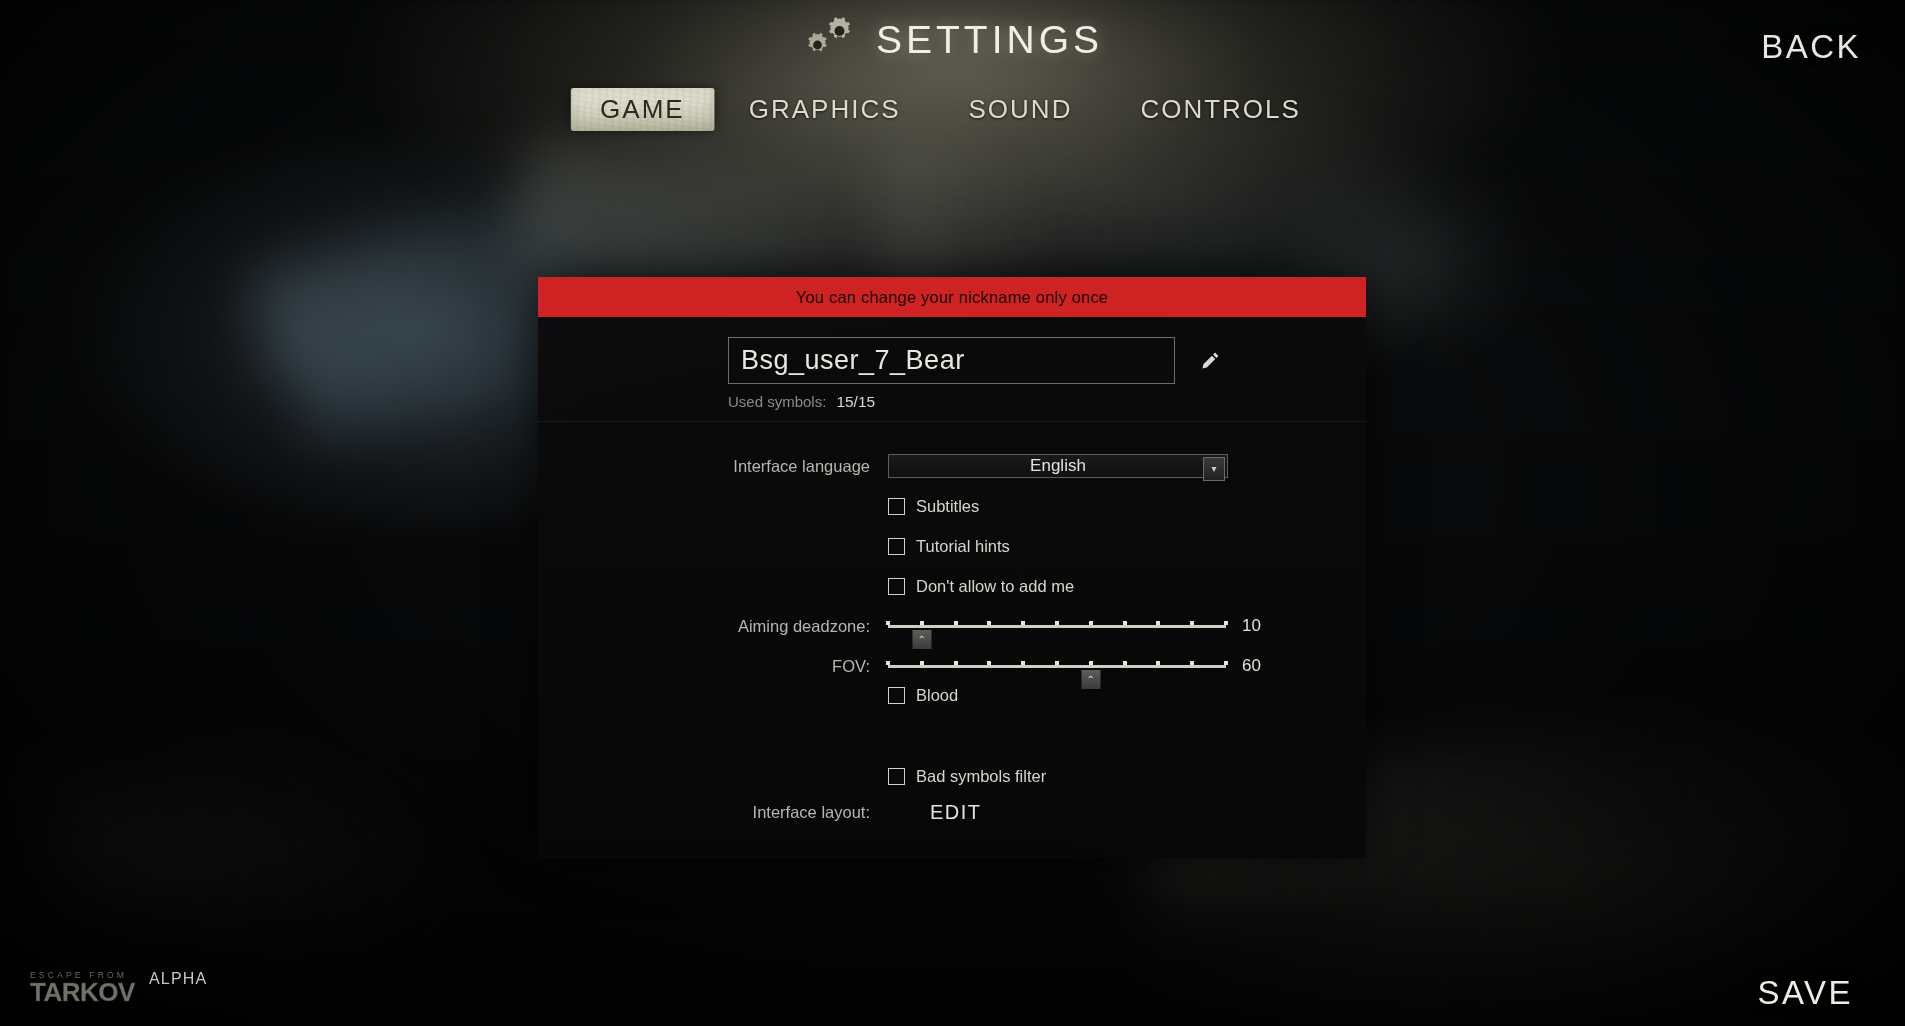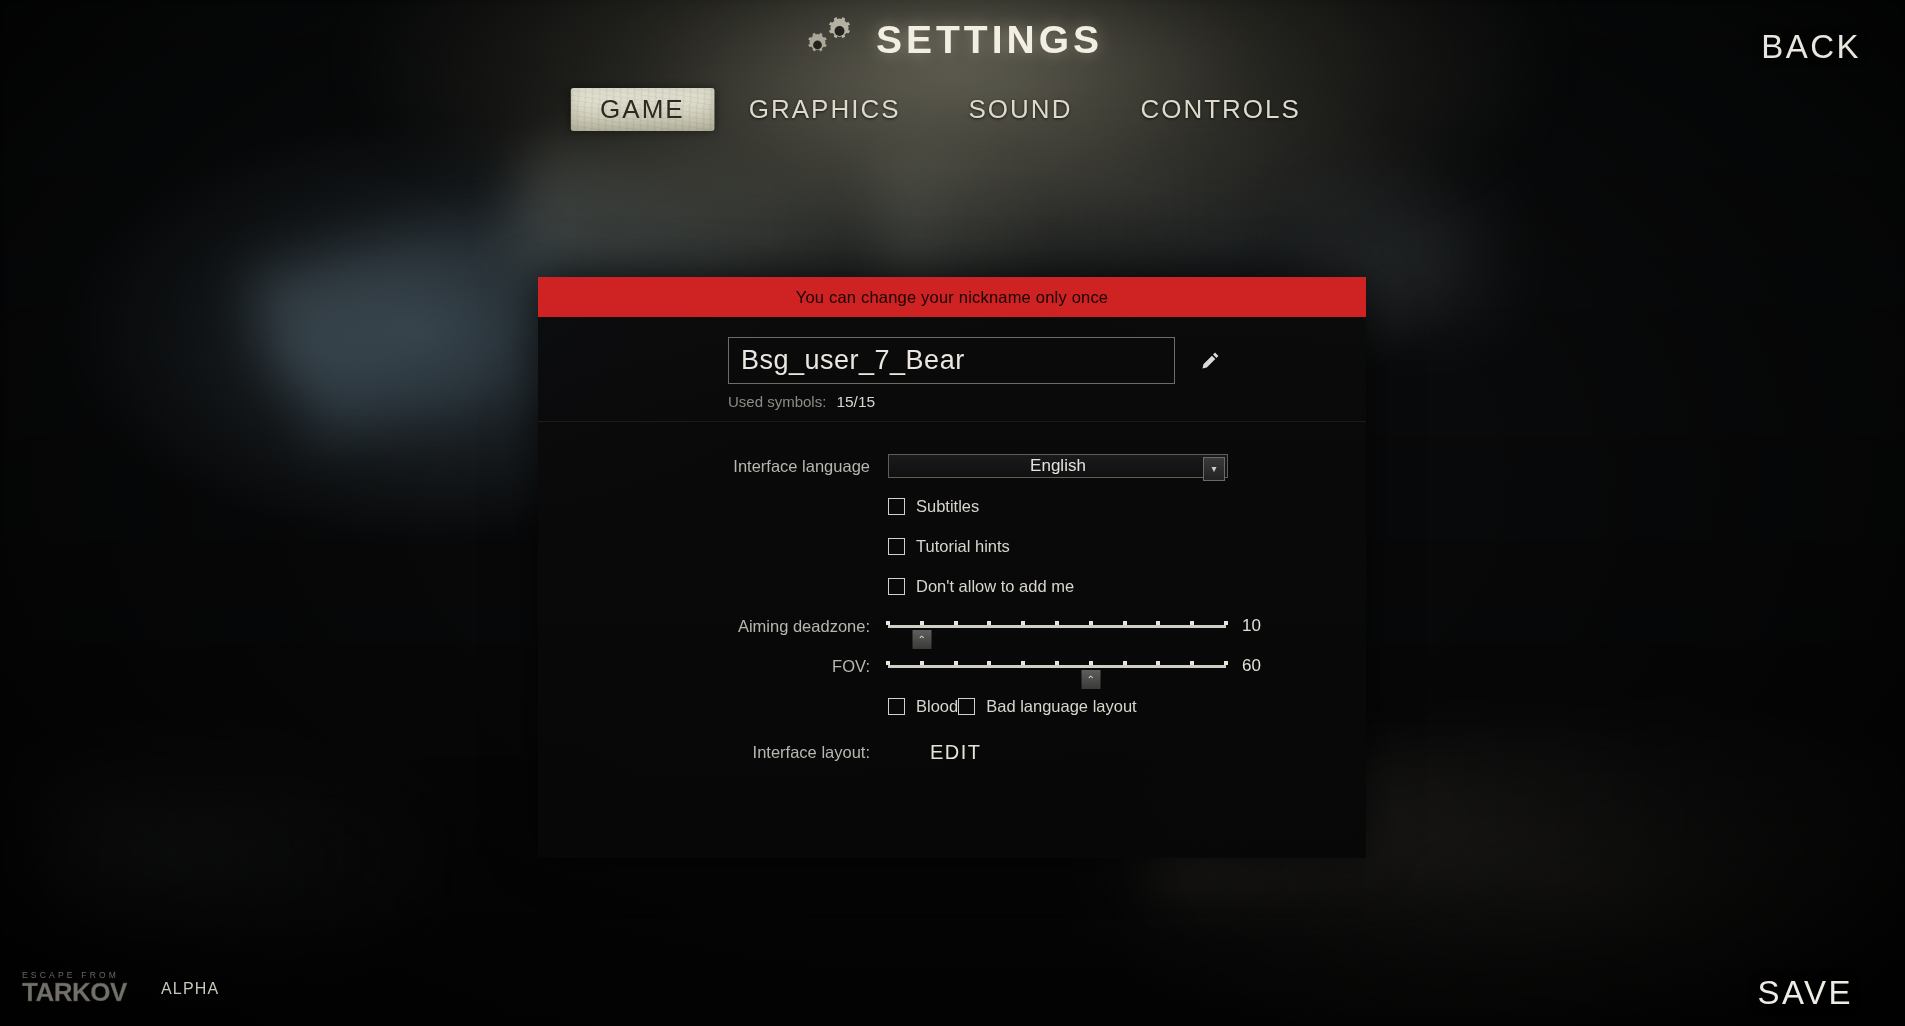--- a/index.html
+++ b/index.html
@@ -103,21 +103,21 @@
     gap: 16px;
   }
   .gears { position: relative; width: 58px; height: 52px; opacity: 0.75; }
   .gears svg { position: absolute; }
   .gear-a { left: 20px; top: 0px; }
   .gear-b { left: 0px; top: 16px; }
   .page-title {
     font-size: 39px;
     letter-spacing: 4px;
     color: #f2efe2;
-    font-weight: 700;
+    font-weight: 400;
     text-shadow: 0 0 16px rgba(255,250,225,0.35);
   }
   .back-btn {
     position: absolute;
     right: 44px;
     top: 28px;
     font-size: 33px;
     letter-spacing: 2.5px;
     color: #e8e6df;
     cursor: pointer;
@@ -317,24 +317,24 @@
     font-size: 20px;
     letter-spacing: 1.5px;
     cursor: pointer;
     padding-left: 42px;
   }
 
   
   .footer { position: absolute; left: 0; right: 0; bottom: 0; height: 90px; z-index: 6; }
   .logo-area {
     position: absolute;
-    left: 22px; bottom: 14px;
-    display: flex;
-    align-items: center;
-    gap: 25px;
+    left: 30px; bottom: 14px;
+    display: flex;
+    align-items: flex-start;
+    gap: 5px;
   }
   .logo { position: relative; width: 114px; height: 42px; opacity: 0.62; }
   .logo-top {
     font-size: 8.5px;
     letter-spacing: 3.2px;
     color: #a8a49a;
     font-family: "Liberation Sans", sans-serif;
   }
   .logo-main {
     font-size: 26px;
@@ -503,28 +503,28 @@
                 <div class="tick" style="left: 100%;"></div>
                 <div class="slider-handle" style="left: 60%;">⌃</div>
               </div>
               <span class="slider-value">60</span>
             </div>
           </div>
         </div>
 
       <div class="check-row">
         <div class="pad"></div>
-        <div id="bottom-checkboxes" style="display:flex; ">
+        <div id="bottom-checkboxes" style="display:flex; gap:62px;flex-direction:column;">
             <div class="cb-item">
               <span class="cb-box"></span>
               <span class="cb-label">Blood</span>
             </div>
             <div class="cb-item">
               <span class="cb-box"></span>
-              <span class="cb-label">Bad language layout</span>
+              <span class="cb-label">Bad symbols filter</span>
             </div>
           </div>
       </div>
 
       <div class="row" style="margin-top:6px;">
         <div class="row-label">Interface layout:</div>
         <div class="row-ctrl">
           <span class="edit-link">EDIT</span>
         </div>
       </div>

